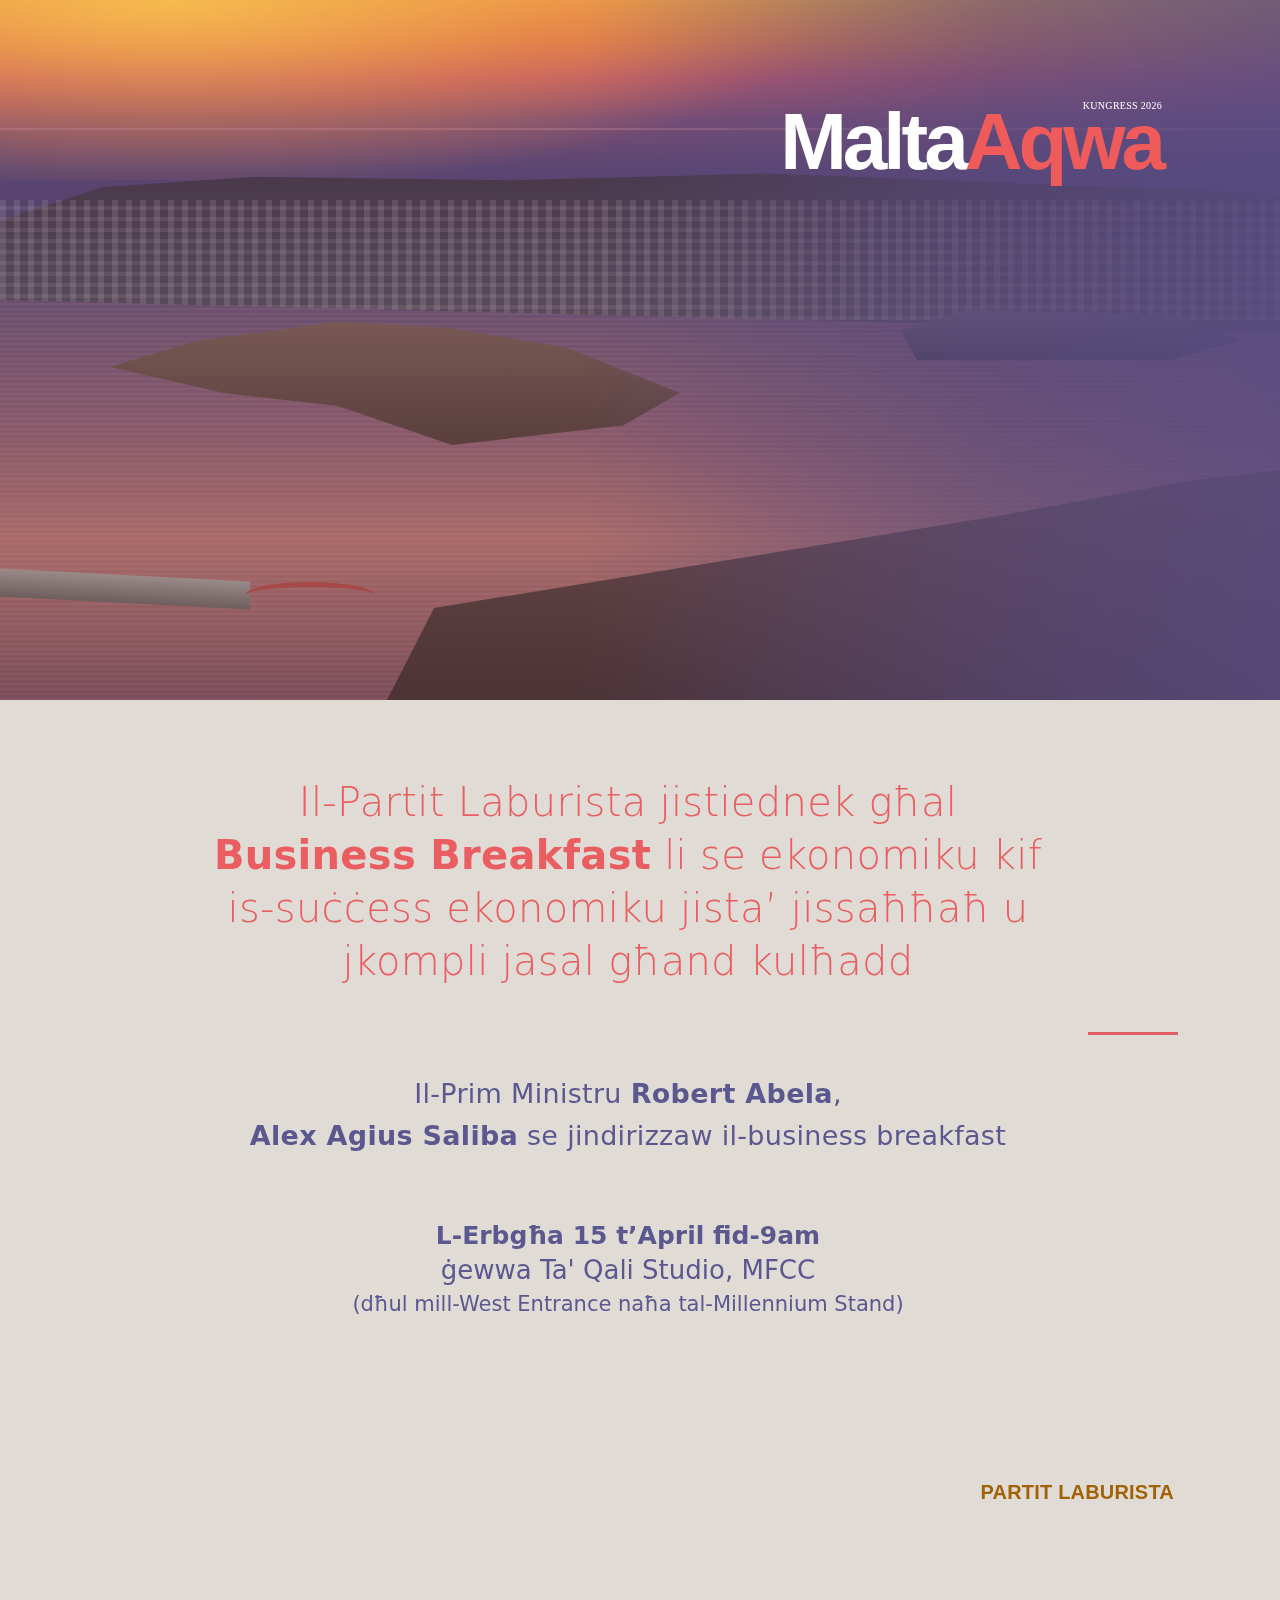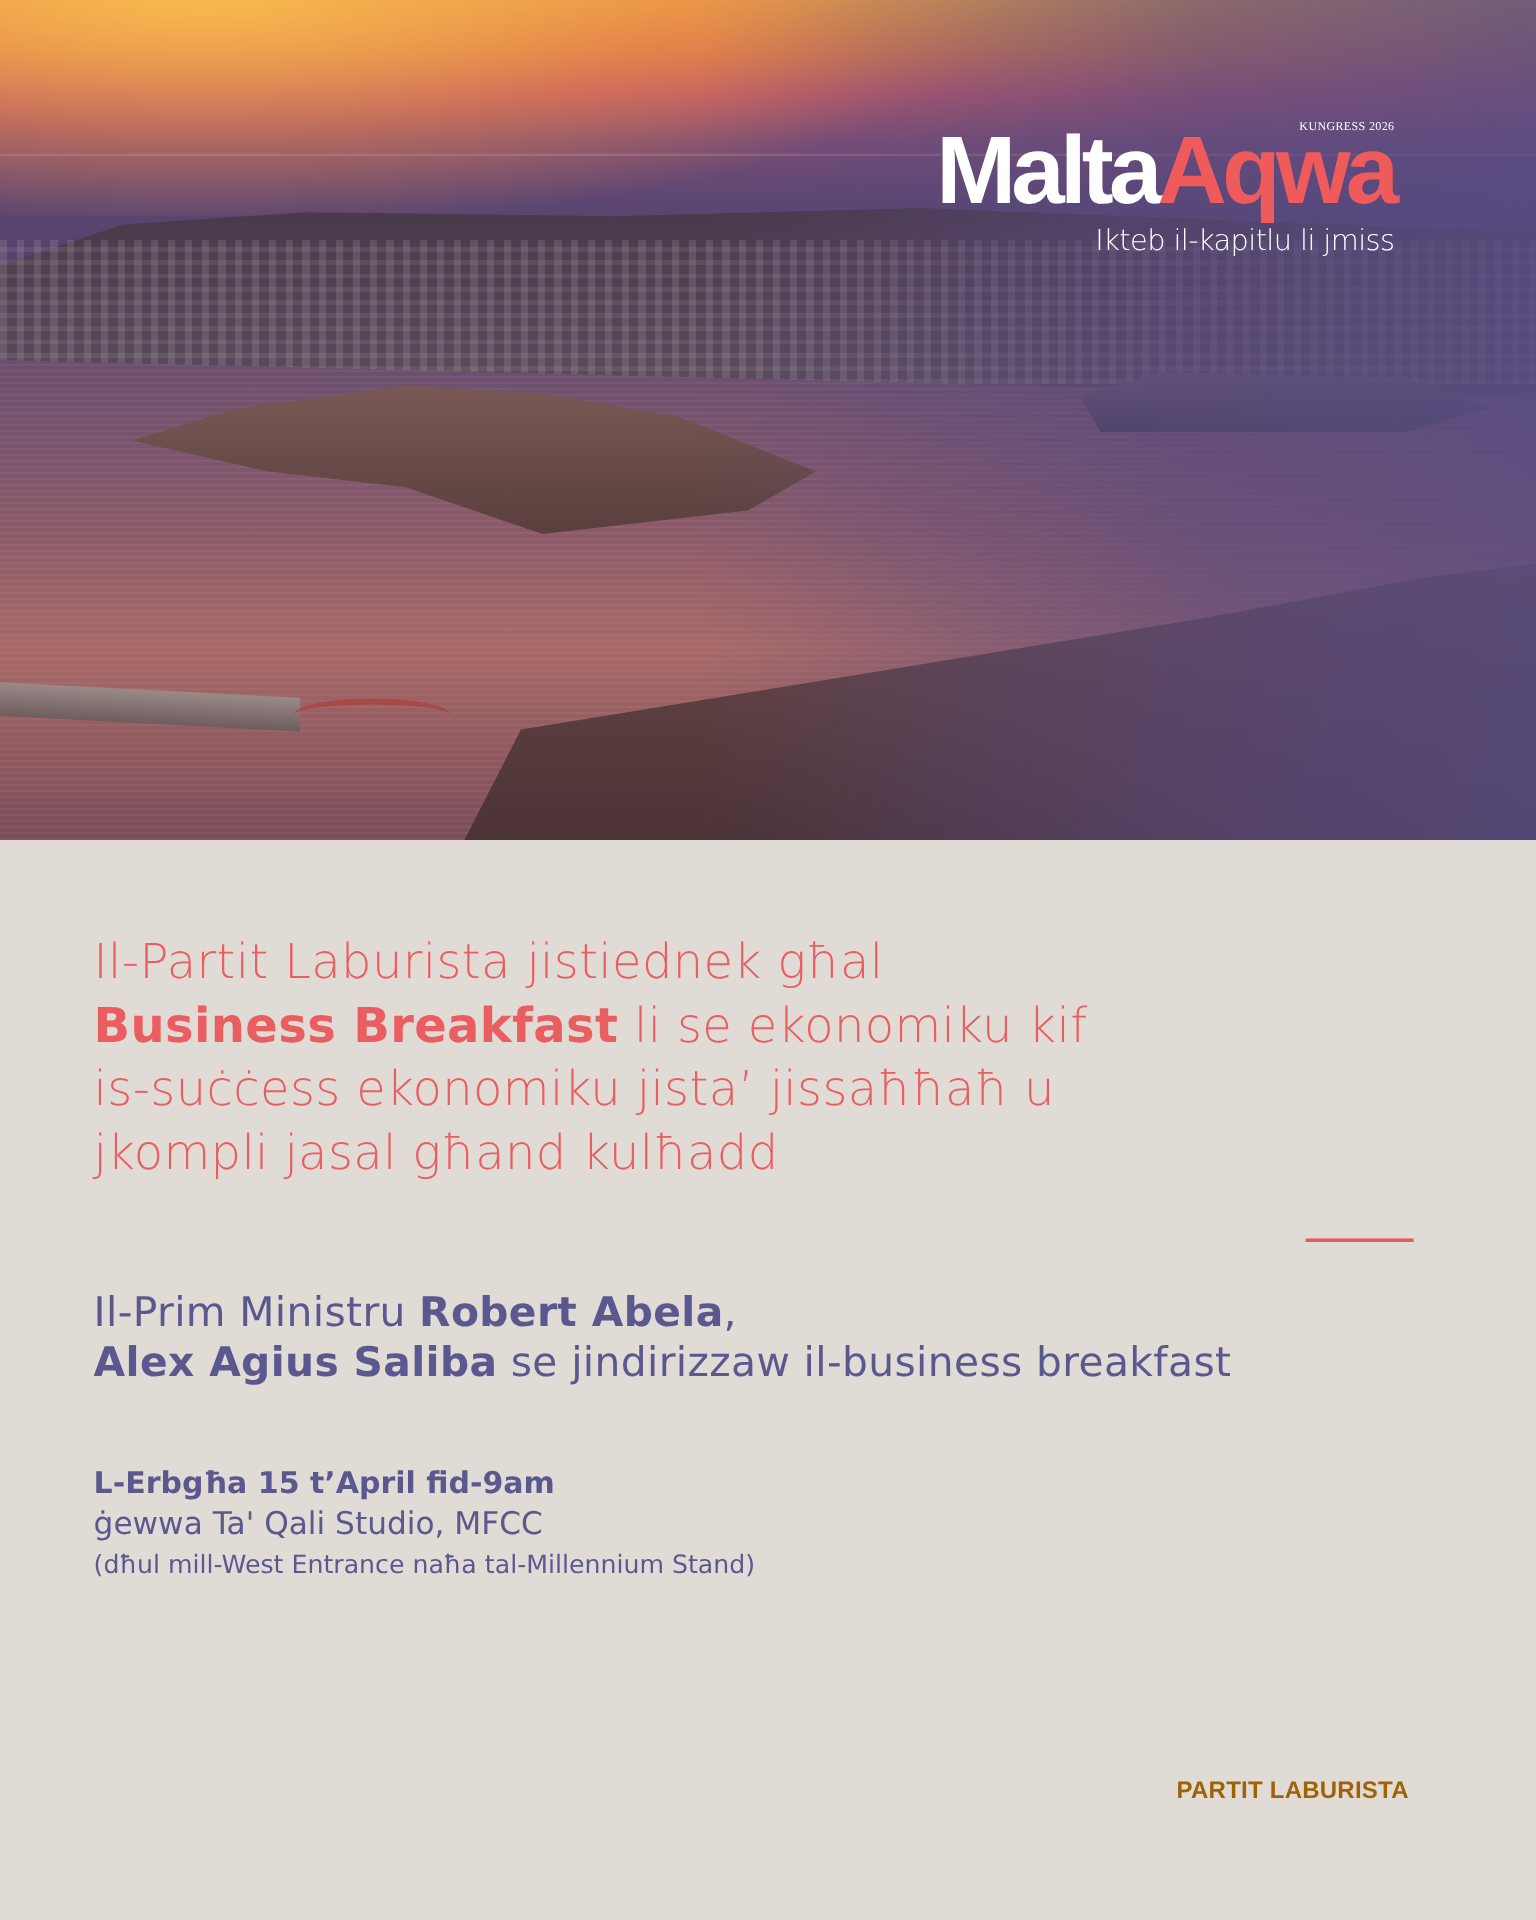--- a/index.html
+++ b/index.html
@@ -147,21 +147,21 @@
       font-size: 24px;
       color: #ffffff;
       margin-top: 4px;
       letter-spacing: -0.5px;
     }
     .content {
       position: absolute;
       right: 102px;
       top: 776px;
       width: 1100px;
-      text-align: left;
+      text-align: center;
     }
     .headline {
       color: #ea5d61;
       font-family: "DejaVu Sans", sans-serif;
       font-size: 40px;
       line-height: 53px;
       font-weight: 300;
       letter-spacing: 0.3px;
     }
     .headline .line { display: block; white-space: nowrap; }
@@ -170,21 +170,21 @@
       width: 90px;
       height: 3px;
       background: #e25e62;
       margin-left: auto;
       margin-top: 44px;
     }
     .speakers {
       margin-top: 38px;
       color: #5b5890;
       font-family: "DejaVu Sans", sans-serif;
-      font-size: 34px;
+      font-size: 27px;
       line-height: 42px;
       letter-spacing: 0.3px;
     }
     .speakers .line { display: block; white-space: nowrap; }
     .speakers b { font-weight: 700; }
     .event-details {
       margin-top: 62px;
       color: #5b5890;
       font-family: "DejaVu Sans", sans-serif;
     }
@@ -227,21 +227,20 @@
   <div class="breakwater"></div>
   <div class="bridge"></div>
   <div class="sky-purple"></div>
   <div class="vignette"></div>
 
   <div class="logo-block">
     <div class="kungress">KUNGRESS 2026</div>
     <div class="wordmark">
       <span class="malta">Malta</span><span class="aqwa">Aqwa</span>
     </div>
-    <div class="tagline">Ikteb il-kapitlu li jmiss</div>
   </div>
 </div>
 
 <div class="content">
   <div class="headline">
     <span class="line">Il-Partit Laburista jistiednek għal</span>
     <span class="line"><b>Business Breakfast</b><span> li se ekonomiku kif</span></span>
     <span class="line">is-suċċess ekonomiku jista’ jissaħħaħ u</span>
     <span class="line">jkompli jasal għand kulħadd</span>
   </div>

